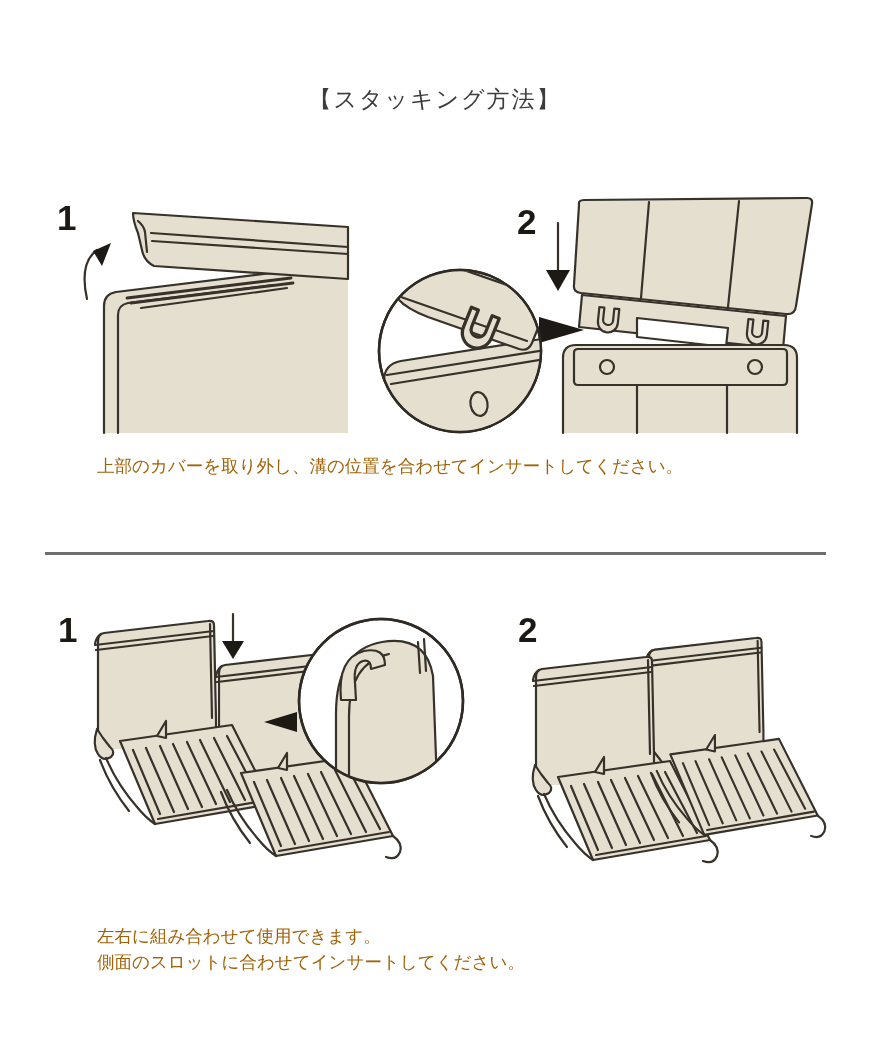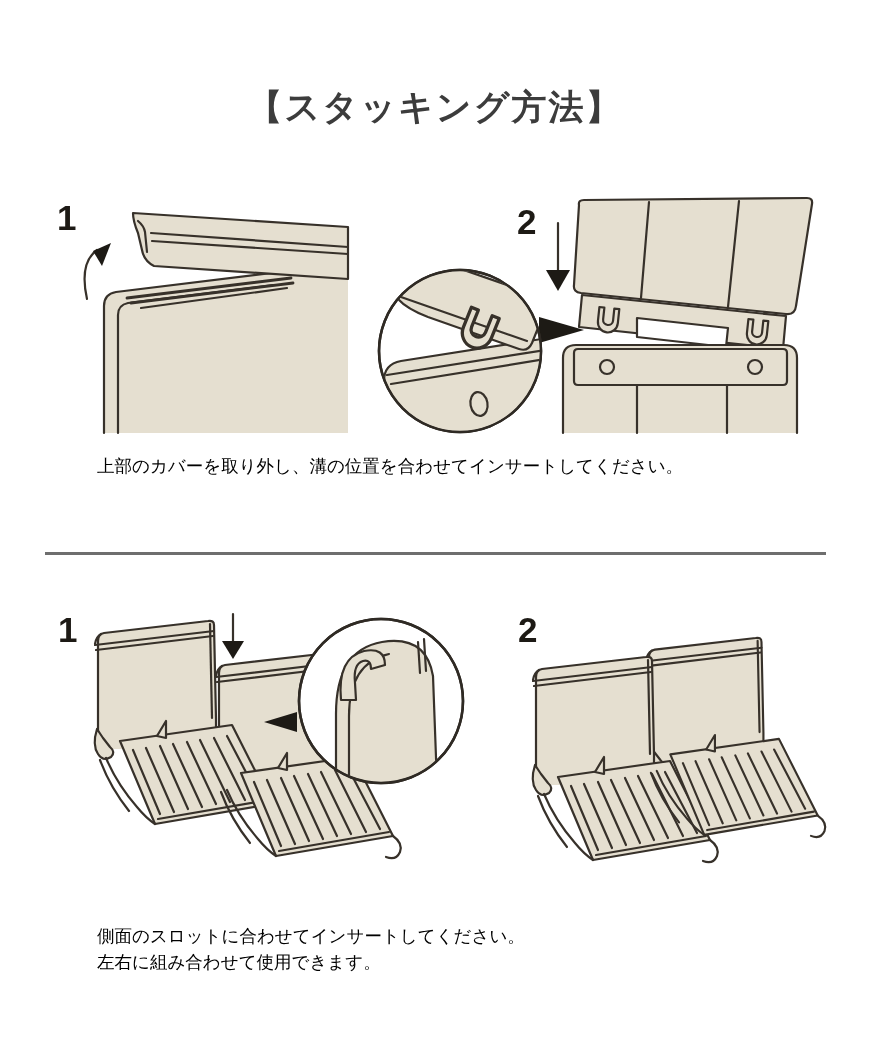--- a/index.html
+++ b/index.html
@@ -1,25 +1,25 @@
 <!DOCTYPE html>
 <html><head>
 <meta charset="utf-8">
 <style>
   html,body{margin:0;padding:0;background:#ffffff;}
   .page{position:relative;width:870px;height:1044px;background:#ffffff;overflow:hidden;
         font-family:"Liberation Sans","DejaVu Sans",sans-serif;}
   .title{position:absolute;top:84px;left:0;width:870px;text-align:center;
-         font-size:35px;font-weight:700;letter-spacing:2px;color:#3c3c3c;}
+         font-size:23px;font-weight:400;letter-spacing:2px;color:#3c3c3c;}
   .step-num{position:absolute;font-size:35px;font-weight:700;color:#1d1a15;line-height:1;}
   #num-v1{left:57px;top:200px;}
   #num-v2{left:517px;top:204px;}
   #num-h1{left:58px;top:612px;}
   #num-h2{left:518px;top:612px;}
-  .caption{position:absolute;left:97px;font-size:17.5px;line-height:26px;color:#000000;}
+  .caption{position:absolute;left:97px;font-size:17.5px;line-height:26px;color:#a16207;}
   #caption-vertical{top:453px;}
   #caption-horizontal{top:923px;}
   .divider{position:absolute;left:45px;top:552px;width:781px;height:2.5px;background:#6e6e6e;}
   svg.art{position:absolute;left:0;top:0;}
   
   .f{fill:#e5dfd0;stroke:#37312a;stroke-width:2.2;stroke-linejoin:round;}
   .fo{fill:#e5dfd0;stroke:none;}
   .s{fill:none;stroke:#37312a;stroke-width:2.2;stroke-linecap:round;stroke-linejoin:round;}
   .s3{fill:none;stroke:#37312a;stroke-width:2.8;stroke-linecap:round;}
   .blk{fill:#1d1a15;stroke:none;}
@@ -157,17 +157,17 @@
     </g>
   </svg>
 
   <div class="caption" id="caption-vertical">
     <div>上部のカバーを取り外し、溝の位置を合わせてインサートしてください。</div>
   </div>
 
   <div class="divider"></div>
 
   <div class="caption" id="caption-horizontal">
+    <div>左右に組み合わせて使用できます。</div>
     <div>側面のスロットに合わせてインサートしてください。</div>
-    <div>左右に組み合わせて使用できます。</div>
   </div>
 
 </div>
 
 </body></html>

